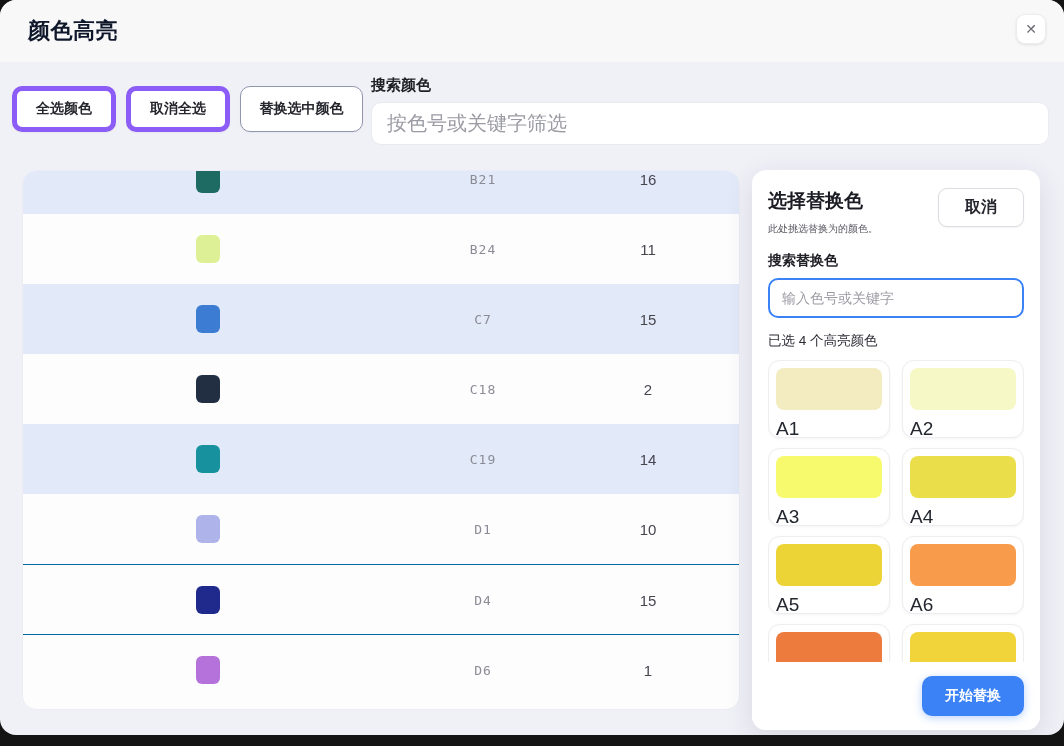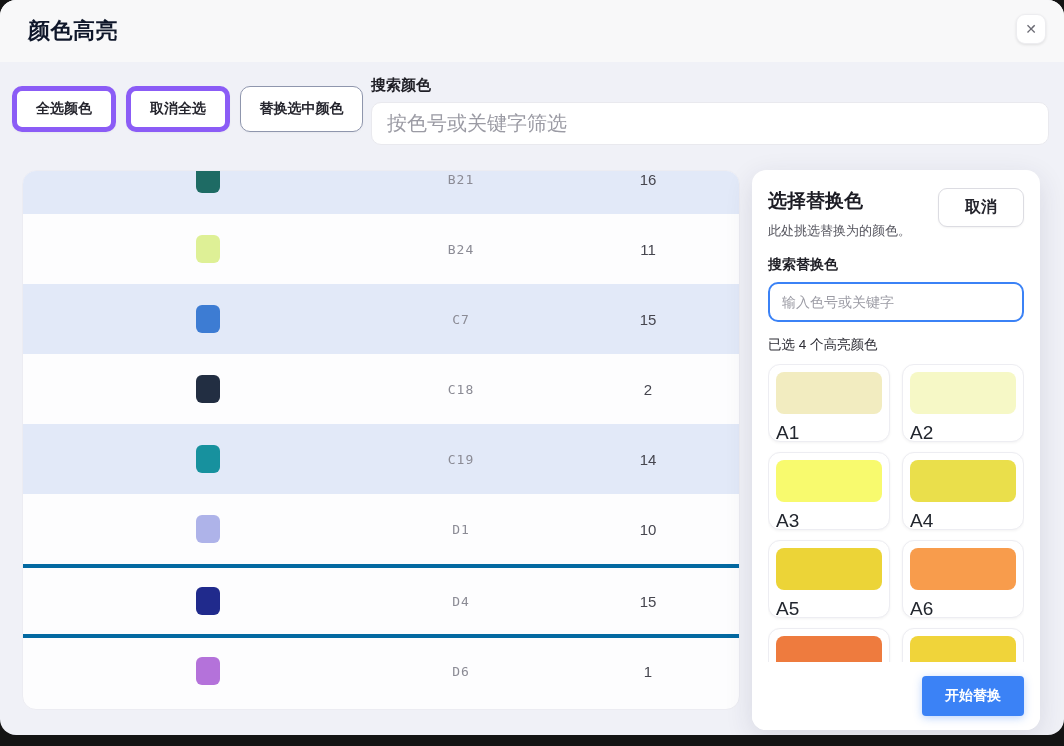--- a/index.html
+++ b/index.html
@@ -41,47 +41,47 @@
   .search-input::placeholder { color:#9b9ba4; }
 
   
   .content { display:flex; margin:25px 24px 0 22px; gap:12px; align-items:flex-start; }
 
   
   .color-list {
     flex:1; height:540px; background:#fdfdfe; border:1px solid #ececf2;
     border-radius:14px; overflow:hidden; position:relative;
   }
-  .row { position:relative; height:70px; border-top:4px solid #0369a1; }
+  .row { position:relative; height:70px; border-top:1px solid #0369a1; }
   .row:first-child { margin-top:-27px; border-top:none; }
   .row.selected { border-top:none; }
   .row.selected + .row { border-top:none; }
   .swatch {
     position:absolute; left:173px; top:50%; transform:translateY(-50%);
     width:24px; height:28px; border-radius:6px;
   }
   .code {
-    position:absolute; left:376px; top:50%; transform:translateY(-50%);
+    position:absolute; left:398px; top:50%; transform:translateY(-50%);
     width:124px; text-align:center; font-family:"DejaVu Sans Mono", monospace;
     font-size:13px; color:#8b8b95; letter-spacing:1px;
   }
   .count {
     position:absolute; left:590px; top:50%; transform:translateY(-50%);
     width:70px; text-align:center; font-size:15px; color:#46464f;
   }
 
   
   .panel {
     width:288px; height:560px; background:#ffffff; border-radius:14px;
     box-shadow:0 8px 28px rgba(45,45,70,.12);
     display:flex; flex-direction:column; padding:18px 16px 0; position:relative;
   }
   .panel-head { display:flex; justify-content:space-between; align-items:flex-start; }
   .panel-title { font-size:19px; font-weight:bold; color:#1c1c24; }
-  .panel-sub { font-size:13px; color:#55555e; margin-top:7px; line-height:1.55; max-width:165px; }
+  .panel-sub { font-size:10px; color:#55555e; margin-top:7px; line-height:1.55; max-width:165px; }
   .cancel-btn {
     background:#ffffff; border:1px solid #dcdce2; border-radius:9px;
     padding:8px 26px; font-size:16px; font-weight:bold; color:#26262e;
     box-shadow:0 1px 2px rgba(0,0,0,.05); cursor:pointer;
     font-family:"Liberation Sans", sans-serif;
   }
   .panel-search-label { font-size:14px; font-weight:bold; color:#1f1f26; margin-top:15px; }
   .panel-input {
     margin-top:8px; width:100%; height:40px; border:2px solid #3b82f6;
     border-radius:10px; padding:0 12px; font-size:14px; color:#333;
@@ -101,21 +101,21 @@
   }
   .card-swatch { height:42px; border-radius:8px; }
   .card-label { text-align:left; font-size:19px; font-weight:normal; color:#22262e; margin-top:8px; }
 
   .panel-footer {
     height:68px; background:#ffffff; margin:0 -16px; padding:0 16px;
     display:flex; align-items:center; justify-content:flex-end;
     border-radius:0 0 14px 14px; position:relative; z-index:2;
   }
   .start-btn {
-    background:#3b82f6; color:#ffffff; border:none; border-radius:4px;
+    background:#3b82f6; color:#ffffff; border:none; border-radius:10px;
     padding:11px 23px; font-size:14px; font-weight:bold; cursor:pointer;
     box-shadow:0 2px 8px rgba(59,130,246,.35);
     font-family:"Liberation Sans", sans-serif;
   }
 </style>
 </head>
 <body style="background: rgb(20, 20, 20);">
 
 <div class="dialog">
 

